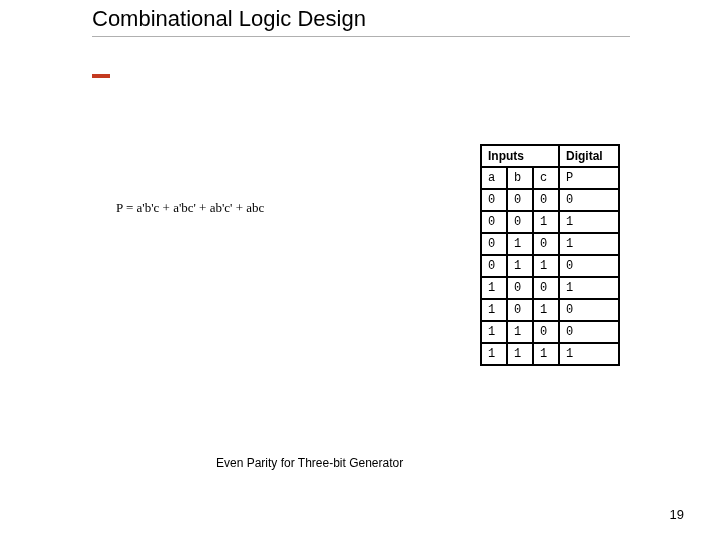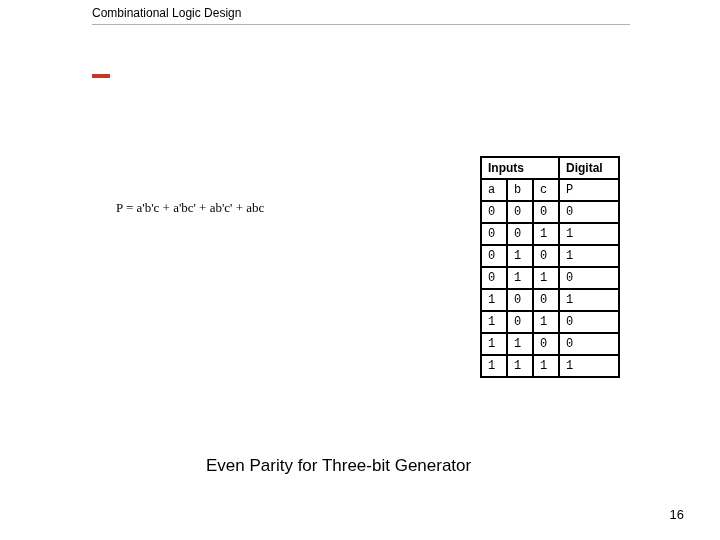--- a/index.html
+++ b/index.html
@@ -17,21 +17,21 @@
     left: 92px;
     top: 4px;
   }
   .title {
     font-size: 30px;
     font-weight: 400;
     letter-spacing: 0px;
     margin: 0;
   }
   .subtitle {
-    font-size: 12px;
+    font-size: 22px;
     font-weight: 400;
     margin: 2px 0 4px 0;
   }
   .title-rule {
     width: 538px;
     height: 1px;
     background: #b0b0b0;
     margin-top: 2px;
   }
   .title-accent {
@@ -46,21 +46,21 @@
     position: absolute;
     left: 116px;
     top: 200px;
     font-family: Liberation Serif, serif;
     font-size: 13px;
     letter-spacing: 0px;
   }
   .truth-table {
     position: absolute;
     left: 480px;
-    top: 156px;
+    top: 144px;
     border-collapse: collapse;
     border-radius: 12px;
   }
   .truth-table th, .truth-table td {
     border: 2px solid #000;
     padding: 3px 6px;
     font-family: "Courier New", monospace;
     font-size: 12px;
     text-align: left;
     height: 14px;
@@ -68,23 +68,23 @@
   }
   .truth-table th {
     font-family: Verdana, Tahoma, Arial, sans-serif;
     font-weight: bold;
     font-size: 12px;
   }
   .col-a, .col-b, .col-c { width: 12px; }
   .col-p { width: 46px; }
   .caption {
     position: absolute;
-    left: 206px;
+    left: 216px;
     top: 456px;
-    font-size: 17px;
+    font-size: 12px;
   }
   .page-number {
     position: absolute;
     right: 36px;
     bottom: 18px;
     font-size: 13px;
   }
 </style>
 </head>
 <body>
@@ -155,13 +155,13 @@
     <td>1</td>
     <td>1</td>
     <td>1</td>
     <td>1</td>
   </tr>
 </tbody>
   </table>
 
 <div class="caption">Even Parity for Three-bit Generator</div>
 
-<div class="page-number">16</div>
+<div class="page-number">19</div>
 
 </body></html>

